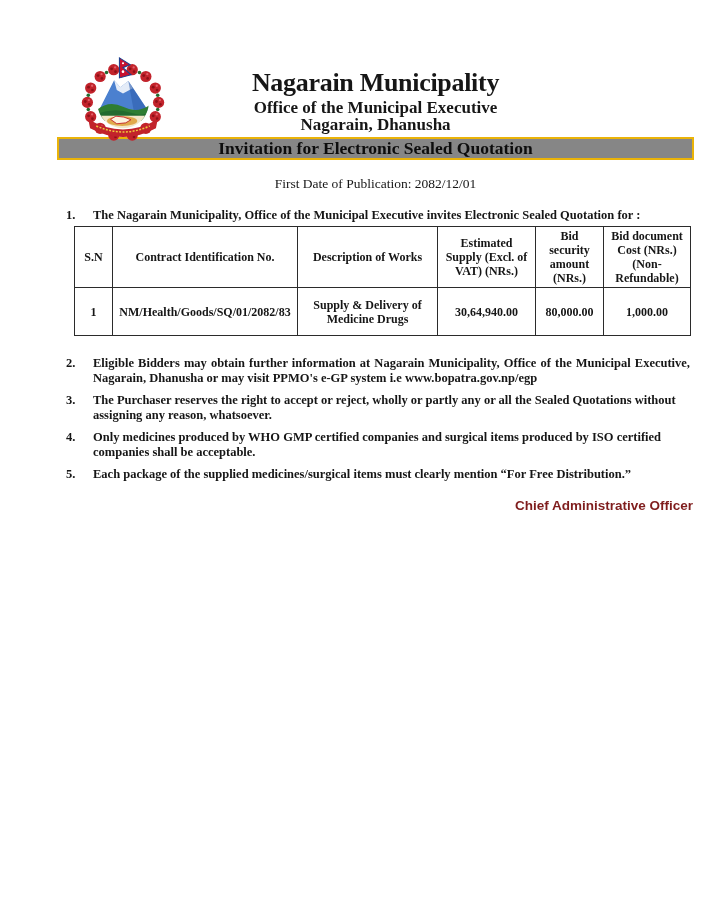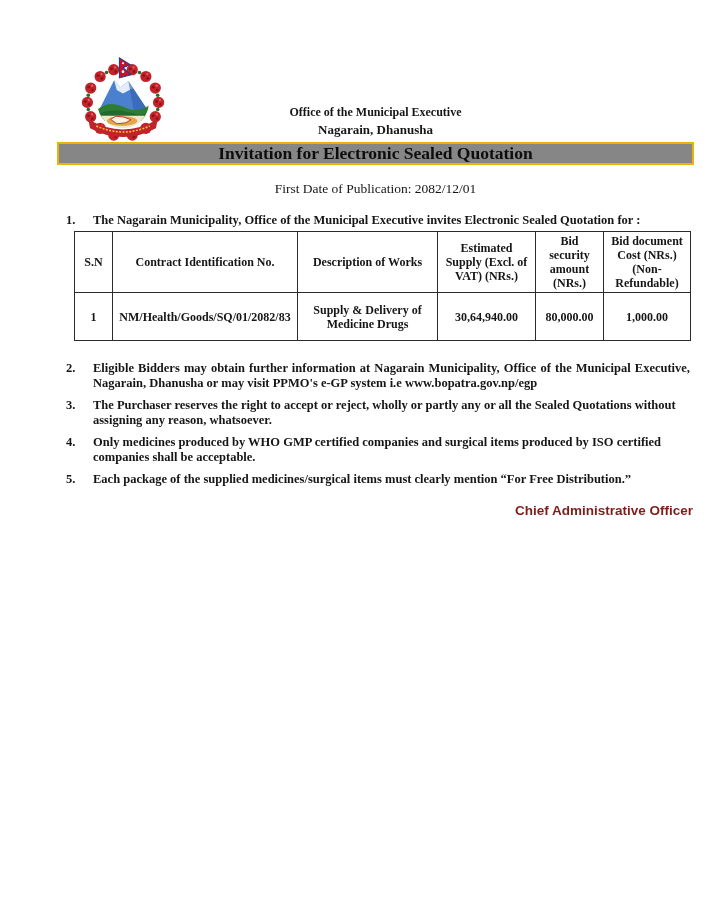--- a/index.html
+++ b/index.html
@@ -15,22 +15,22 @@
   .content {
     position:absolute; left:57px; top:0; width:637px;
   }
   
   .doc-header { position:relative; padding-top:58px; }
   .logo {
     position:absolute; left:21px; top:57px; width:90px; height:89px;
   }
   .head-text { text-align:center; }
   .muni-name  { font-size:26px; line-height:30px; font-weight:bold; margin-top:10px; letter-spacing:-0.3px; }
-  .office     { font-size:12px; line-height:19px; font-weight:bold;margin-top:45px; }
-  .addr       { font-size:13px; line-height:16px; font-weight:bold; }
+  .office     { font-size:17px; line-height:19px; font-weight:bold; }
+  .addr       { font-size:17px; line-height:16px; font-weight:bold; }
   .prov       { font-size:12.5px; line-height:15px; font-weight:bold; }
   
   .banner {
     margin-top:4px;
     background:#868686;
     border:2px solid #eab308;
     height:23px;
     display:flex; align-items:center; justify-content:center;
   }
   .banner span { font-size:17.5px; font-weight:bold; color:#0d0d0d; line-height:1; }
@@ -123,20 +123,21 @@
 
           <path d="M 11,70 Q 50,93 89,70 L 87,80 Q 50,100 13,80 Z" fill="#c2232b"></path>
           <path d="M 20,77.5 Q 50,91 80,77.5" fill="none" stroke="#f0c93c" stroke-width="1.7" stroke-dasharray="2.2 1.6"></path>
 
           <path d="M 46,1 L 58,8.5 L 50,12 L 59,20 L 46,23.5 Z" fill="#c8102e" stroke="#1b3f8f" stroke-width="1.2"></path>
           <circle cx="50" cy="7" r="1.2" fill="#ffffff"></circle>
           <circle cx="50" cy="16.5" r="1.5" fill="#ffffff"></circle>
         </svg>
       </div>
       <div class="head-text">
+        <div class="muni-name">Nagarain Municipality</div>
         <div class="office">Office of the Municipal Executive</div>
         <div class="addr">Nagarain, Dhanusha</div>
       </div>
     </div>
 
     <div class="banner">
       <span>Invitation for Electronic Sealed Quotation</span>
     </div>
 
     <div class="pub-date">First Date of Publication: 2082/12/01</div>

